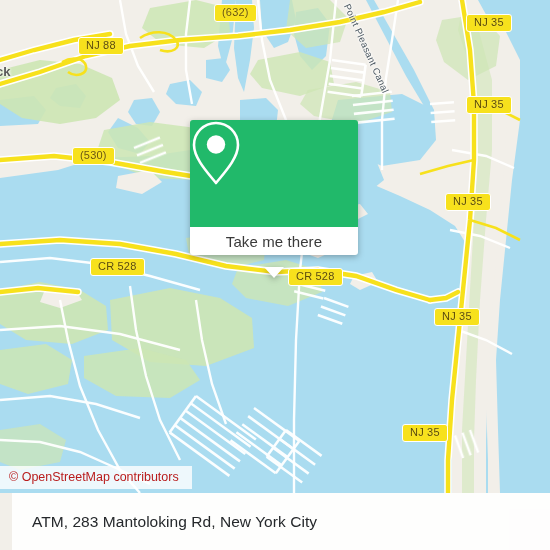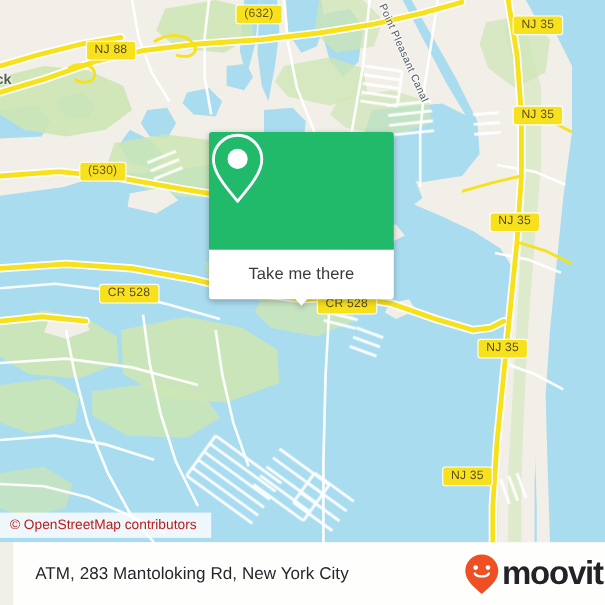--- a/index.html
+++ b/index.html
@@ -56,21 +56,21 @@
     position:absolute;left:190px;top:120px;width:168px;
     filter:drop-shadow(0 2px 3px rgba(0,0,0,.28));
   }
   #popup-top{
     height:107px;width:168px;
     background:#21b96a;
     border-radius:3px 3px 0 0;
     display:flex;align-items:center;justify-content:center;
   }
   #popup-bottom{
-    width:168px;height:45px;background:#ffffff;
+    width:168px;height:28px;background:#ffffff;
     border-radius:0 0 3px 3px;
     display:flex;align-items:center;justify-content:center;
   }
   #popup-cta{
     font-size:15px;color:#3a3a3a;letter-spacing:.1px;
   }
   #popup-tail{
     position:absolute;left:50%;top:147px;margin-left:-10px;
     width:0;height:0;
     border-left:10px solid transparent;
@@ -319,24 +319,15 @@
         <span id="popup-cta">Take me there</span>
       </div>
       <div id="popup-tail"></div>
     </div>
 
     <div id="osm">© OpenStreetMap contributors</div>
   </div>
 
   <div id="bottombar">
     <div id="address">ATM, 283 Mantoloking Rd, New York City</div>
-    <div id="brand">
-      <svg width="34" height="38" viewBox="0 0 34 38">
-        <path d="M17,1 C8.7,1 2,7.7 2,16 C2,25 11,31.5 17,37 C23,31.5 32,25 32,16 C32,7.7 25.3,1 17,1 Z" fill="#ee4f23"></path>
-        <circle cx="11.4" cy="13" r="2.1" fill="#ffffff"></circle>
-        <circle cx="22.6" cy="13" r="2.1" fill="#ffffff"></circle>
-        <path d="M10.6,18.4 C12.6,21.8 21.4,21.8 23.4,18.4" fill="none" stroke="#ffffff" stroke-width="2.1" stroke-linecap="round"></path>
-      </svg>
-      <span id="brand-word">moovit</span>
-    </div>
   </div>
 
 </div>
 
 </body></html>

